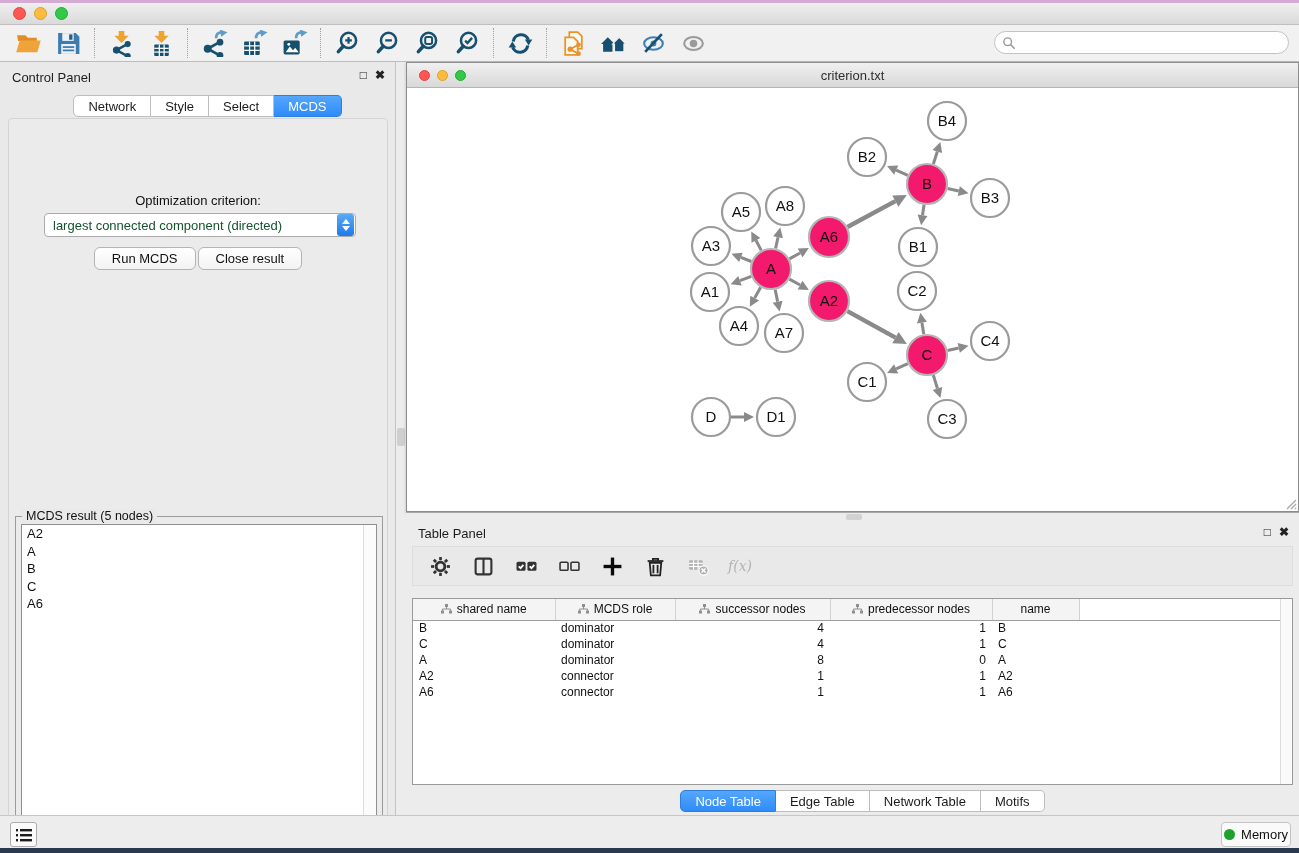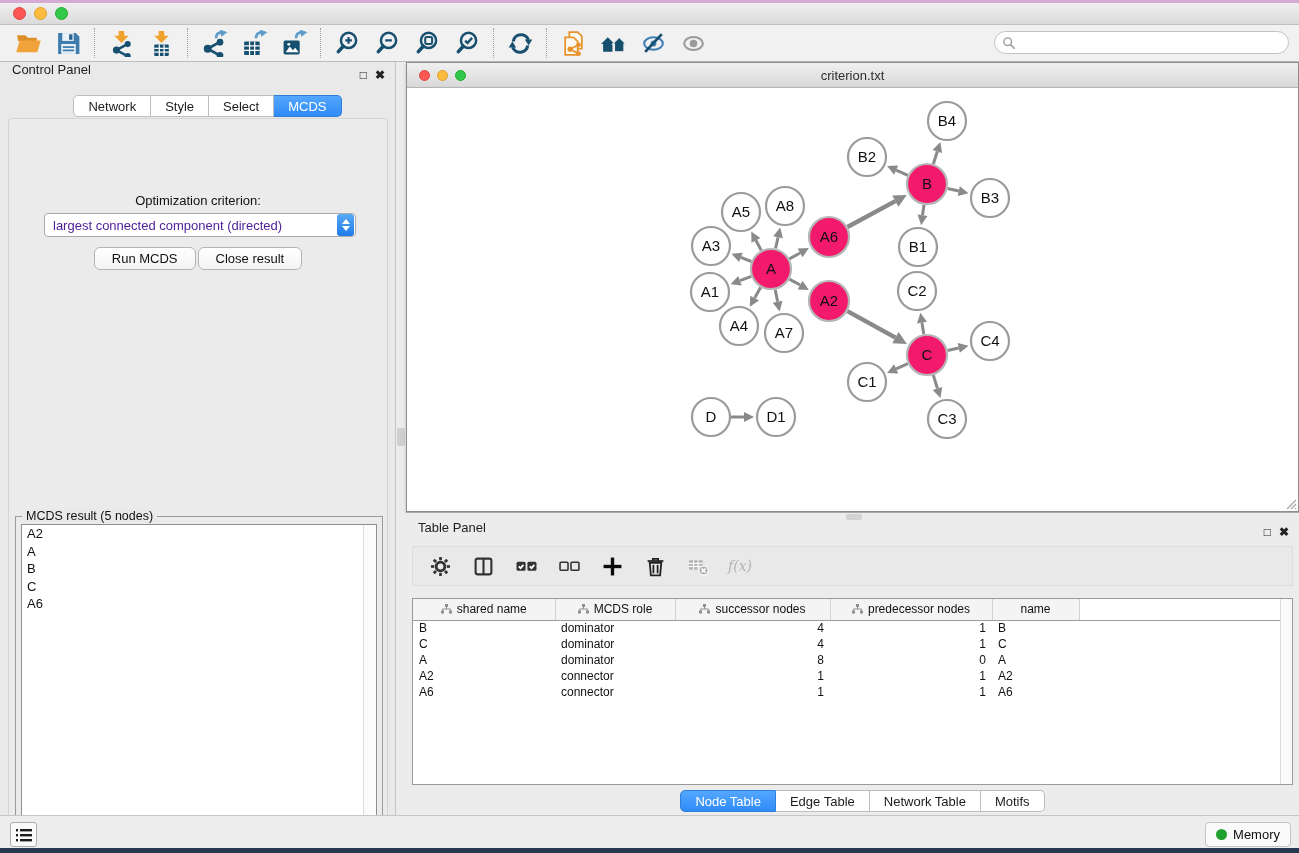--- a/index.html
+++ b/index.html
@@ -24,39 +24,39 @@
   .tb-btn svg { width:27px; height:27px; }
   .tb-sep { width:1px; height:30px; margin:0 6px; border-left:1px dotted #9F9F9F; }
   .search-wrap { position:absolute; right:10px; top:31px; width:295px; height:23px; background:#FFFFFF;
     border:1px solid #C2C2C2; border-radius:12px; display:flex; align-items:center; padding-left:7px; }
   .search-wrap svg { width:14px; height:14px; }
   .search-wrap input { border:none; outline:none; flex:1; font-size:12px; background:transparent; padding-left:4px; }
 
   
   .control-panel { position:absolute; left:0; top:62px; width:396px; height:753px; background:#E9E9E9;
     border-right:1px solid #C4C4C4; }
-  .panel-header { position:relative; height:30px; display:flex; }
+  .panel-header { position:relative; height:30px; display:flex; align-items:center; }
   .panel-title { font-size:13px; color:#1E1E1E; margin-left:12px; }
   .panel-ctrls { position:absolute; right:10px; top:6px; display:flex; gap:8px; font-size:12px; color:#222; }
   .panel-ctrls span { cursor:pointer; line-height:14px; }
 
   .cp-tabs { position:absolute; left:0; top:33px; width:100%; display:flex; justify-content:center; }
   .seg { display:flex;margin-left:20px; }
   .seg .seg-btn { height:22px; padding:0 14px; background:#FFFFFF; border:1px solid #BDBDBD; border-left:none;
     font-size:13px; color:#1C1C1C; display:flex; align-items:center; cursor:pointer; }
   .seg .seg-btn:first-child { border-left:1px solid #BDBDBD; border-radius:5px 0 0 5px; }
   .seg .seg-btn:last-child { border-radius:0 5px 5px 0; }
   .seg .seg-btn.active { background:linear-gradient(#55A7FE,#2E8BF8); border-color:#2E7FDC; color:#FFFFFF; }
 
   .cp-content { position:absolute; left:8px; top:56px; width:380px; height:748px;
     background:#EBEBEB; border:1px solid #D4D4D4; border-radius:4px; }
   .opt-label { position:absolute; left:0; width:100%; top:74px; text-align:center; font-size:13px; color:#111; }
   .dropdown { position:absolute; left:35px; top:94px; width:312px; height:24px; background:#FFFFFF;
     border:1px solid #ABABAB; border-radius:4px; display:flex; align-items:center; cursor:pointer; }
-  .dropdown .dd-text { flex:1; font-size:13px; color:#4c1d95; padding-left:8px; white-space:nowrap; overflow:hidden; }
+  .dropdown .dd-text { flex:1; font-size:13px; color:#14532d; padding-left:8px; white-space:nowrap; overflow:hidden; }
   .dd-stepper { width:17px; height:22px; margin-right:1px; border-radius:3px; background:linear-gradient(#59A9F6,#1F7BE9);
     display:flex; flex-direction:column; align-items:center; justify-content:center; gap:2px; }
   .dd-stepper i { width:0; height:0; border-left:4px solid transparent; border-right:4px solid transparent; }
   .dd-stepper .up { border-bottom:5px solid #fff; }
   .dd-stepper .down { border-top:5px solid #fff; }
   .cp-buttons { position:absolute; left:0; top:128px; width:100%; display:flex; justify-content:center; gap:2px; }
   .mac-btn { height:23px; padding:0 17px; background:linear-gradient(#FFFFFF,#F3F3F3); border:1px solid #B4B4B4;
     border-radius:6px; font-size:13px; color:#111; display:flex; align-items:center; cursor:pointer; }
 
   .groupbox { position:absolute; left:14px; top:455px; width:368px; height:345px; border:1px solid #9B9B9B; }
@@ -98,21 +98,21 @@
   td.al { text-align:left; padding-left:12px; }
   td.ar { text-align:right; padding-right:10px; }
   .tbl-scrollstrip { position:absolute; right:0; top:0; width:12px; height:100%; background:#FAFAFA; border-left:1px solid #DCDCDC; }
 
   .tp-tabs { position:absolute; left:0; bottom:3px; width:100%; display:flex; justify-content:center; }
 
   
   .status-bar { position:absolute; left:0; top:815px; width:1299px; height:33px; background:#EDEDED; border-top:1px solid #C6C6C6; }
   .status-left-btn { position:absolute; left:10px; top:6px; width:27px; height:25px; background:#FAFAFA;
     border:1px solid #ADADAD; border-radius:3px; display:flex; align-items:center; justify-content:center; cursor:pointer; }
-  .memory-btn { position:absolute; right:8px; top:6px; height:25px; padding:0 10px; background:#FAFAFA;
+  .memory-btn { position:absolute; right:8px; top:6px; height:25px; padding:0 2px; background:#FAFAFA;
     border:1px solid #C3C3C3; border-radius:4px; display:flex; align-items:center; gap:6px; font-size:13px; color:#111; cursor:pointer; }
   .memory-dot { width:11px; height:11px; border-radius:50%; background:#1FA12E; }
   .bottom-strip { position:absolute; left:0; top:848px; width:1299px; height:5px; background:#2B3950; }
 </style>
 </head>
 <body>
 
 <div id="screen">
 
   <div class="top-strip"></div>

